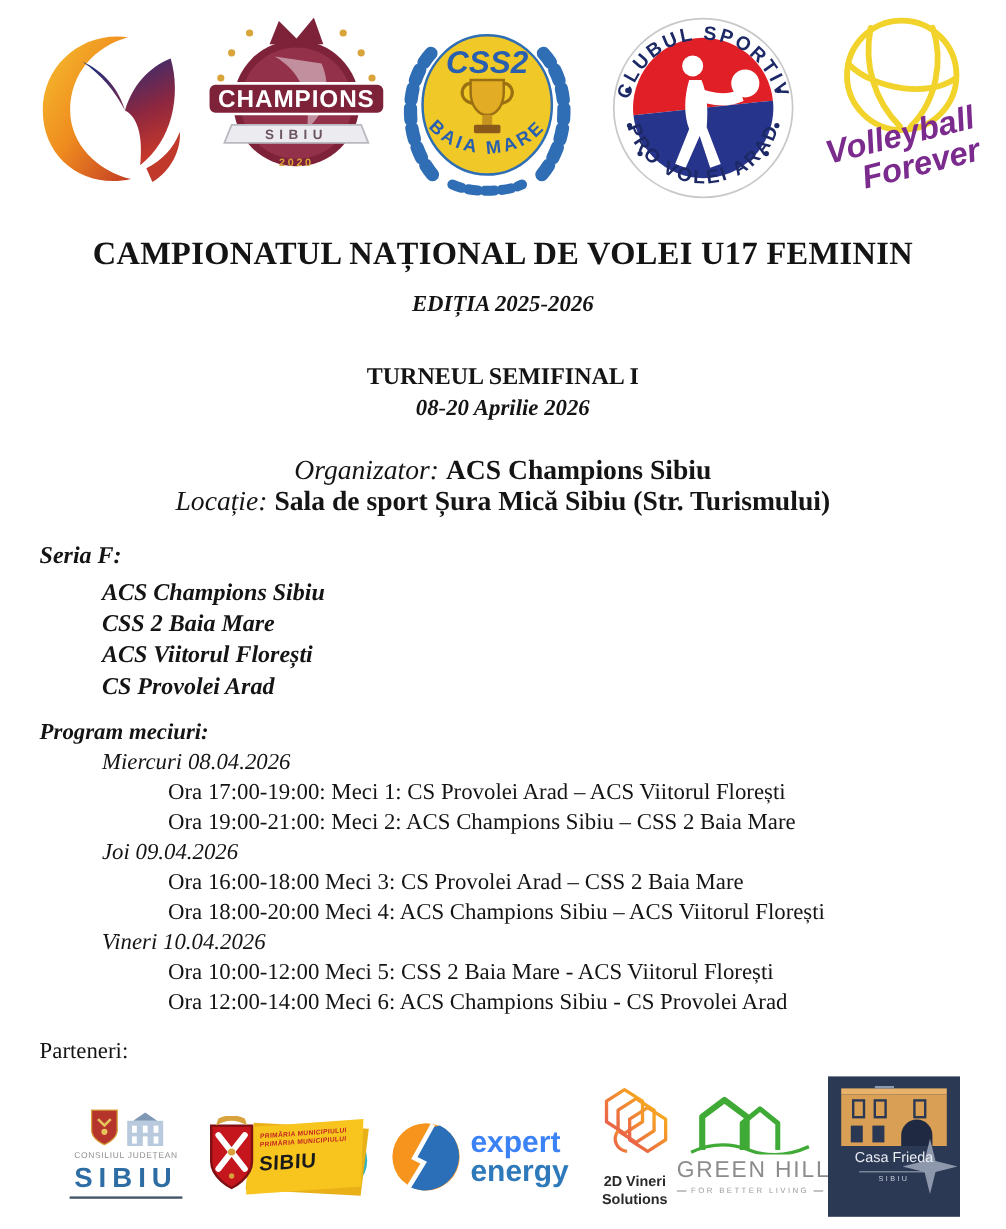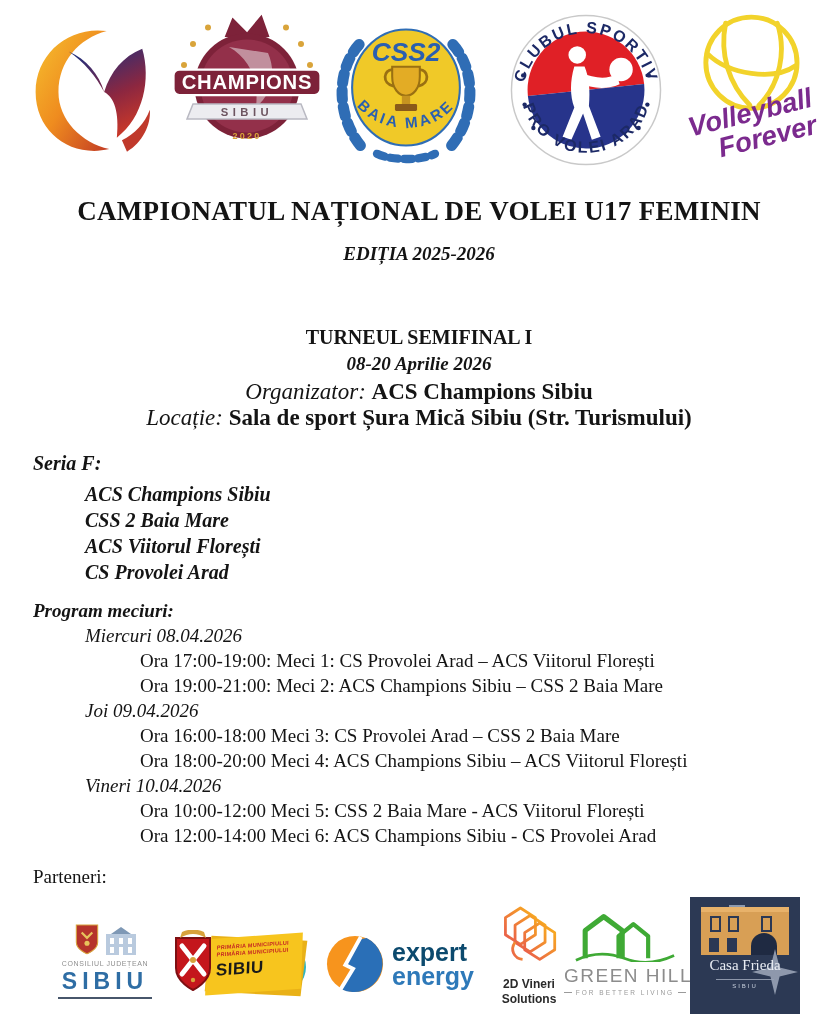--- a/index.html
+++ b/index.html
@@ -15,21 +15,21 @@
   .logo-provolei{left:505px;top:14px;width:162px;height:152px;}
   .logo-vforever{left:680px;top:8px;width:152px;height:152px;}
   .hlogo svg{width:100%;height:100%;display:block;}
   svg text{font-family:"Liberation Sans", sans-serif;}
   .script-text{font-family:"Liberation Serif", serif;}
   
   .center-block{position:absolute;left:0;right:0;text-align:center;}
   .title-block{top:196px;}
   .main-title{font-size:27px;font-weight:bold;letter-spacing:.3px;}
   .edition{font-size:19px;font-weight:bold;font-style:italic;margin-top:16px;}
-  .tournament-block{top:326px;}
+  .tournament-block{top:303px;}
   .tournament{font-size:20px;font-weight:bold;}
   .dates{font-size:19px;font-weight:bold;font-style:italic;margin-top:4px;}
   .org-block{top:379px;font-size:23px;line-height:26px;}
   .lbl{font-style:italic;}
   .val{font-weight:bold;}
   
   .series-block{position:absolute;left:33px;top:452px;font-size:20px;}
   .series-heading{font-weight:bold;font-style:italic;}
   .team-list{margin:6px 0 0 52px;padding:0;list-style:none;line-height:26px;font-weight:bold;font-style:italic;}
   .schedule-block{position:absolute;left:33px;top:598px;font-size:19px;line-height:25px;}
@@ -47,36 +47,36 @@
   .cj-rule{height:2px;background:#47566b;margin:2px 6px 0 6px;}
   .p-primaria{left:172px;top:928px;width:138px;height:78px;}
   .prim-circle{position:absolute;right:4px;top:12px;width:54px;height:54px;border-radius:50%;background:#2fb5c0;}
   .prim-banner-back{position:absolute;left:36px;top:10px;width:96px;height:56px;background:#e9b117;transform:rotate(3deg) skewX(-4deg);}
   .prim-banner{position:absolute;left:34px;top:8px;width:96px;height:56px;background:#f7c51e;transform:rotate(-4deg) skewX(-6deg);padding:6px 0 0 10px;box-sizing:border-box;font-family:"Liberation Sans",sans-serif;}
   .prim-line{font-size:5.5px;font-weight:bold;color:#c42423;letter-spacing:.3px;line-height:7px;}
   .prim-city{font-size:17px;font-weight:900;color:#1a1a1a;letter-spacing:.5px;margin-top:2px;}
   .prim-shield{position:absolute;left:0;top:2px;width:42px;height:62px;}
   .p-expert{left:326px;top:933px;width:148px;display:flex;align-items:center;gap:8px;font-family:"Liberation Sans",sans-serif;}
   .ee-ball{width:62px;height:62px;}
-  .ee-text span{display:block;font-size:25px;font-weight:600;line-height:24px;color:#0c4a6e;}
+  .ee-text span{display:block;font-size:25px;font-weight:600;line-height:24px;color:#3b82f6;}
   .ee-text .blue{color:#2e79b9;}
   .p-barcode{left:478px;top:901px;width:102px;text-align:center;font-family:"Liberation Sans",sans-serif;}
   .bc-art{width:90px;height:74px;margin:0 auto;}
   .bc-text{font-size:12px;font-weight:600;color:#2a2a2a;line-height:15px;margin-top:2px;}
   .p-greenhill{left:564px;top:912px;width:122px;text-align:center;font-family:"Liberation Sans",sans-serif;}
   .gh-art{width:104px;height:50px;margin:0 auto;}
   .gh-title{font-size:19px;color:#8c8c8c;letter-spacing:1.5px;margin-top:3px;white-space:nowrap;}
   .gh-title sup{font-size:6px;}
   .gh-tagline{display:flex;align-items:center;gap:4px;justify-content:center;margin-top:2px;}
   .gh-tagline span{font-size:6.5px;letter-spacing:2px;color:#9a9a9a;white-space:nowrap;}
   .gh-dash{height:1px;background:#9a9a9a;width:12px;}
   .p-frieda{left:690px;top:897px;width:110px;height:117px;background:#2c3954;text-align:center;overflow:hidden;}
   .cf-building{width:92px;height:50px;margin:8px auto 0 auto;}
   .cf-star{position:absolute;right:2px;top:52px;width:46px;height:46px;}
-  .cf-name{font-family:Liberation Serif, serif;font-size:15px;color:#e9edf4;margin-top:2px;position:relative;}
+  .cf-name{font-family:Liberation Sans, sans-serif;font-size:12px;color:#e9edf4;margin-top:2px;position:relative;}
   .cf-rule{height:1px;background:#8d97ab;margin:5px 26px 0 26px;}
   .cf-city{font-size:6px;color:#c7cfdd;letter-spacing:2px;margin-top:3px;font-family:"Liberation Sans",sans-serif;}
 </style>
 </head>
 <body>
 
 <div class="page">
 
   <div class="hlogo logo-frv">
     <svg viewBox="0 0 100 104">

